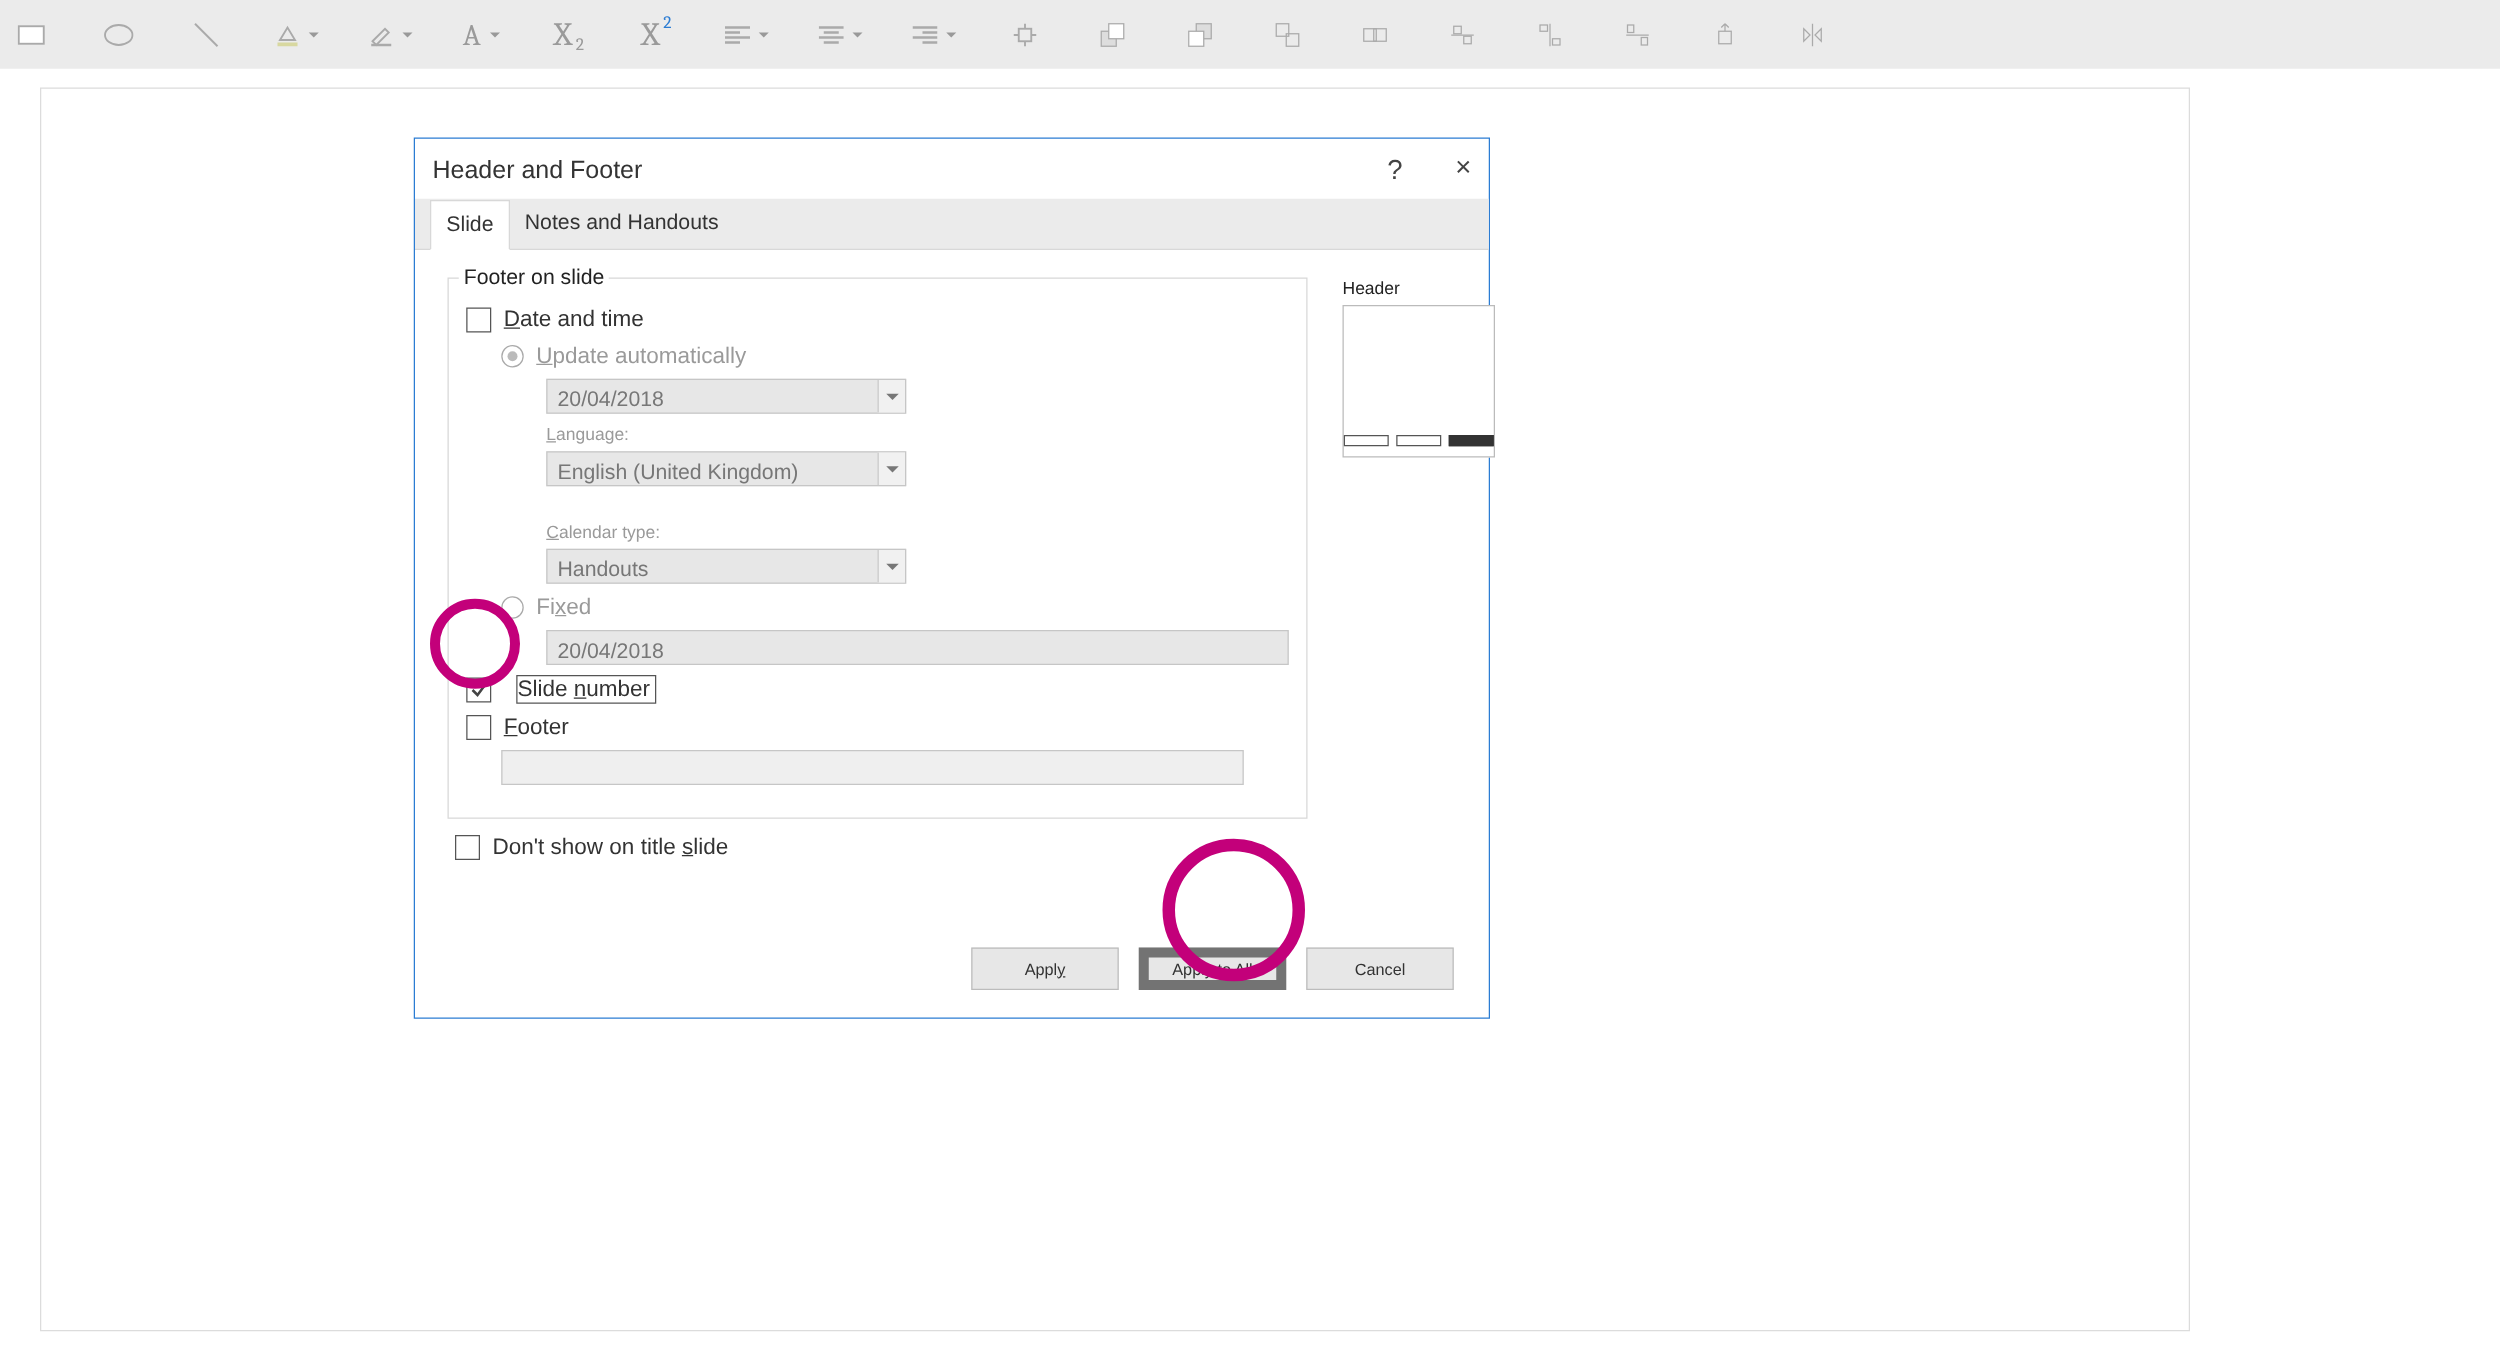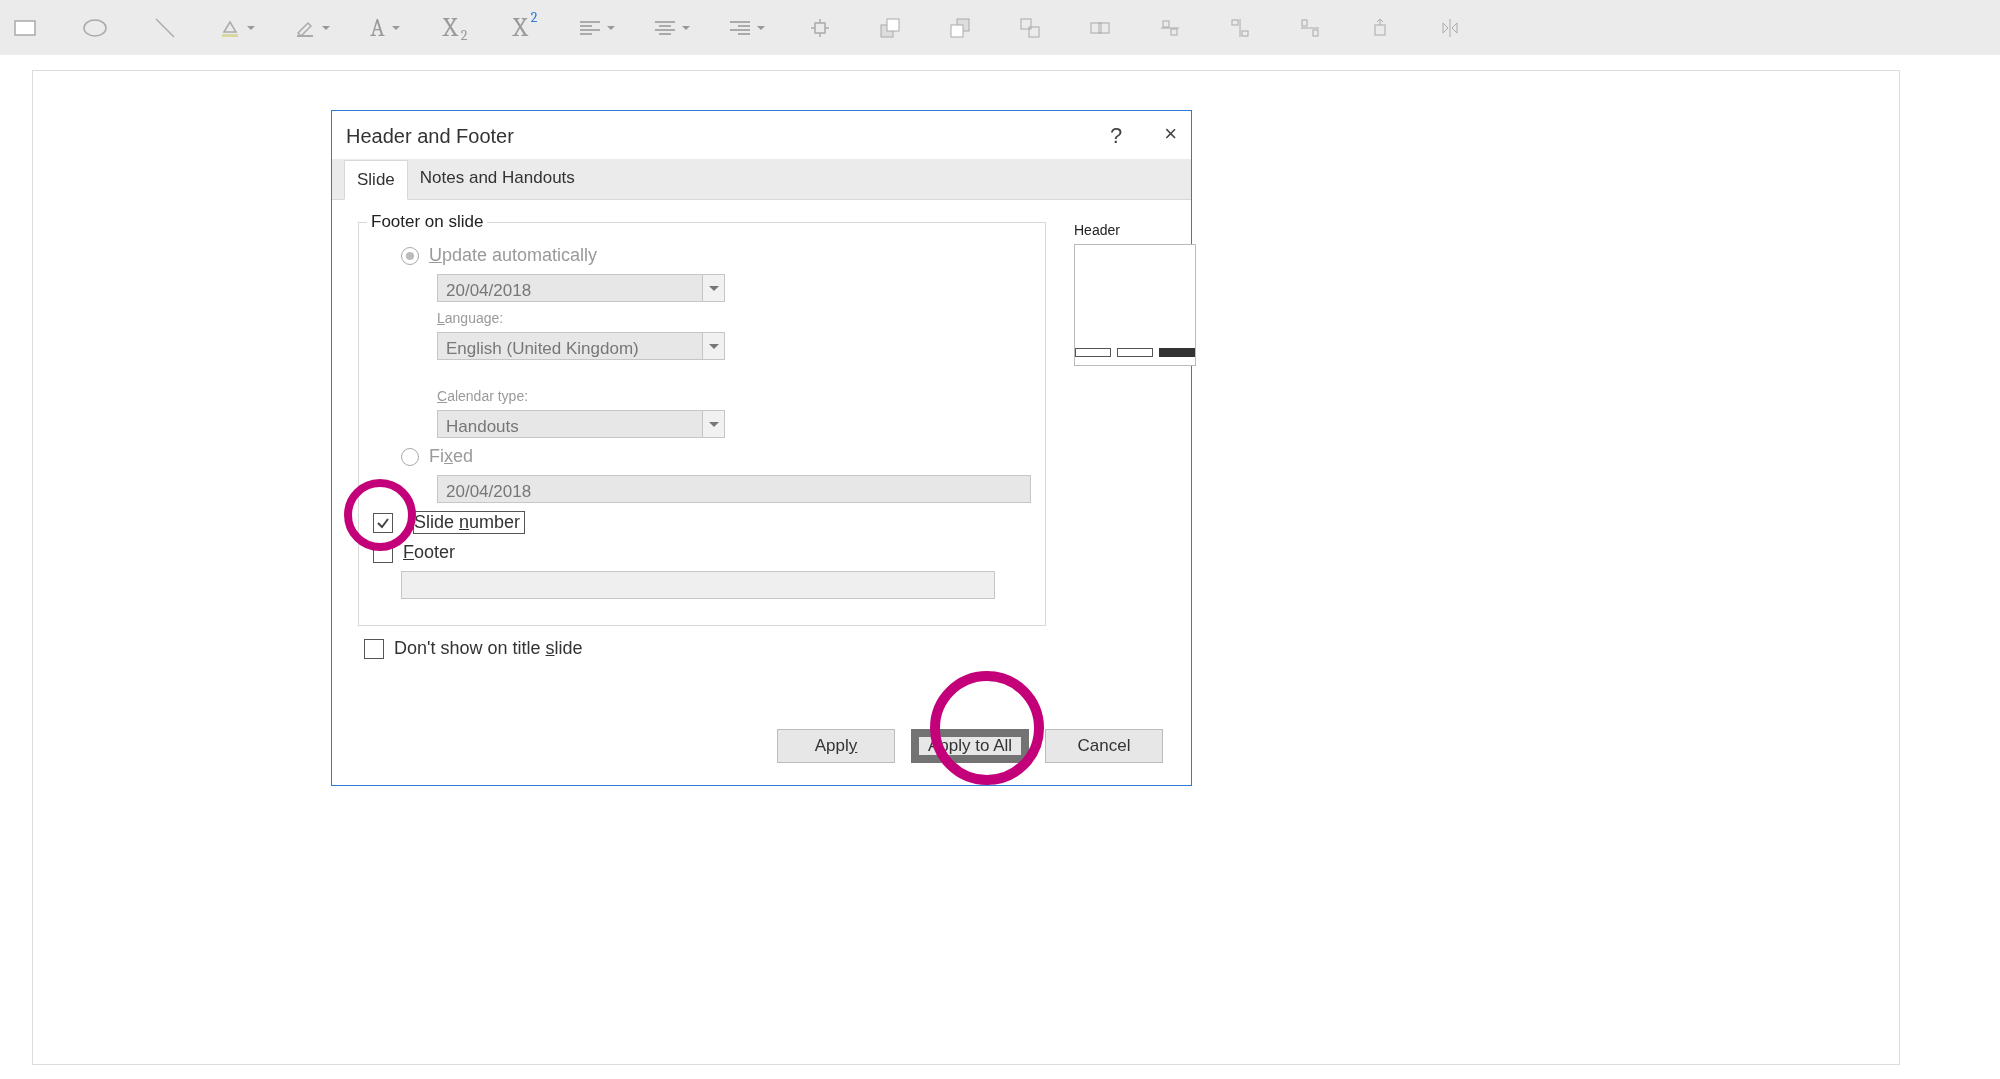--- a/index.html
+++ b/index.html
@@ -49,21 +49,21 @@
 }
 .subscript .sub { font-size: 14px; position: relative; top: 8px; }
 .superscript .sup { font-size: 14px; color: #2b7cd3; position: relative; top: -10px; }
 
 
 .workspace {
   position: relative;
   padding: 15px 0 0 32px;
 }
 .slide-canvas {
-  width: 1868px;
+  width: 1720px;
   height: 995px;
   background: #fff;
   border: 1px solid #dcdcdc;
   position: relative;
 }
 
 
 .dialog {
   position: absolute;
   left: 298px;
@@ -223,21 +223,21 @@
   display: flex;
   justify-content: flex-end;
   gap: 16px;
   padding: 50px 28px 22px 0;
 }
 .btn {
   min-width: 118px;
   height: 34px;
   background: #e7e7e7;
   border: 1px solid #bcbcbc;
-  font-size: 17px;
+  font-size: 13px;
   color: #333;
   display: flex;
   align-items: center;
   justify-content: center;
   cursor: pointer;
 }
 .btn.primary-outline { border: 8px solid #737373; }
 
 
 .anno {
@@ -407,20 +407,26 @@
       <div class="tabs">
         <div class="tab active">Slide</div>
         <div class="tab">Notes and Handouts</div>
       </div>
 
       <div class="dialog-body">
         <div class="body-left">
           <div class="group">
             <span class="group-title">Footer on slide</span>
 
+            <div class="row">
+              <span class="checkbox">
+                
+              </span>
+              <span class="lbl"><span class="u">D</span>ate and time</span>
+            </div>
 
             <div class="indent1 greyed">
               <div class="row">
                 <span class="radio">
                     <span class="dot"></span>
                   </span>
                 <span class="lbl"><span class="u">U</span>pdate automatically</span>
               </div>
               <div class="row indent2">
                 <div class="combo">

